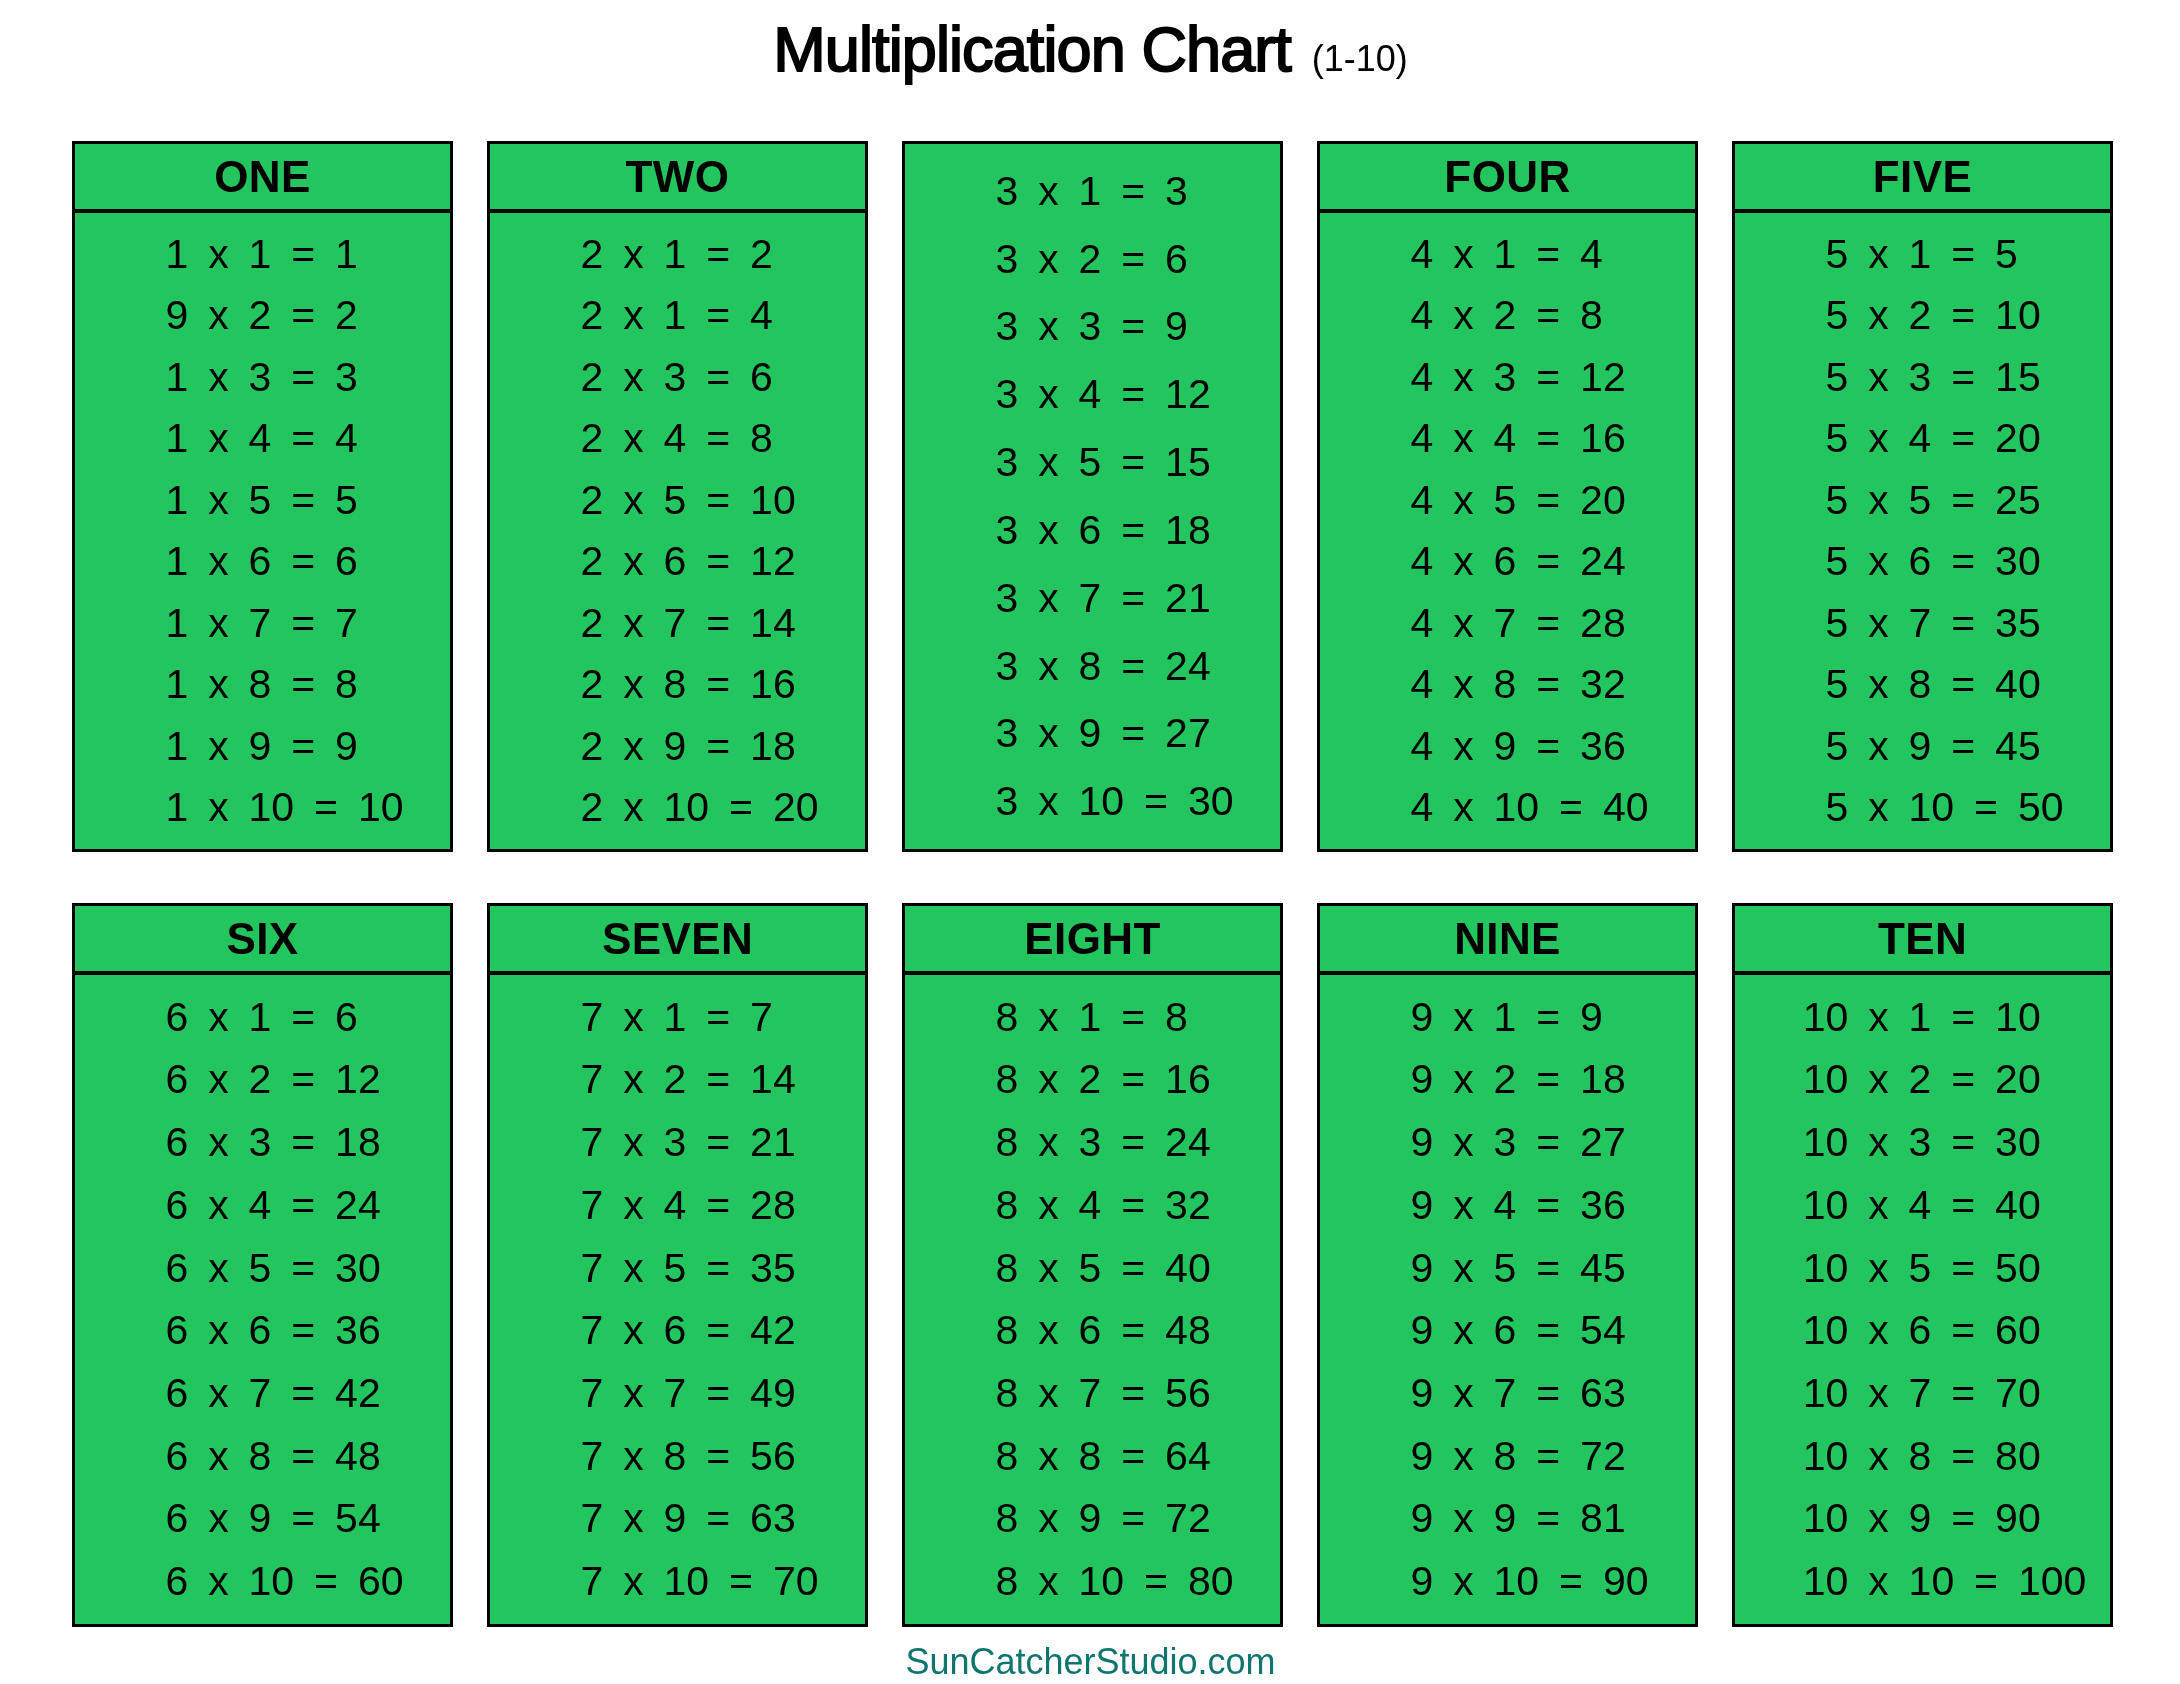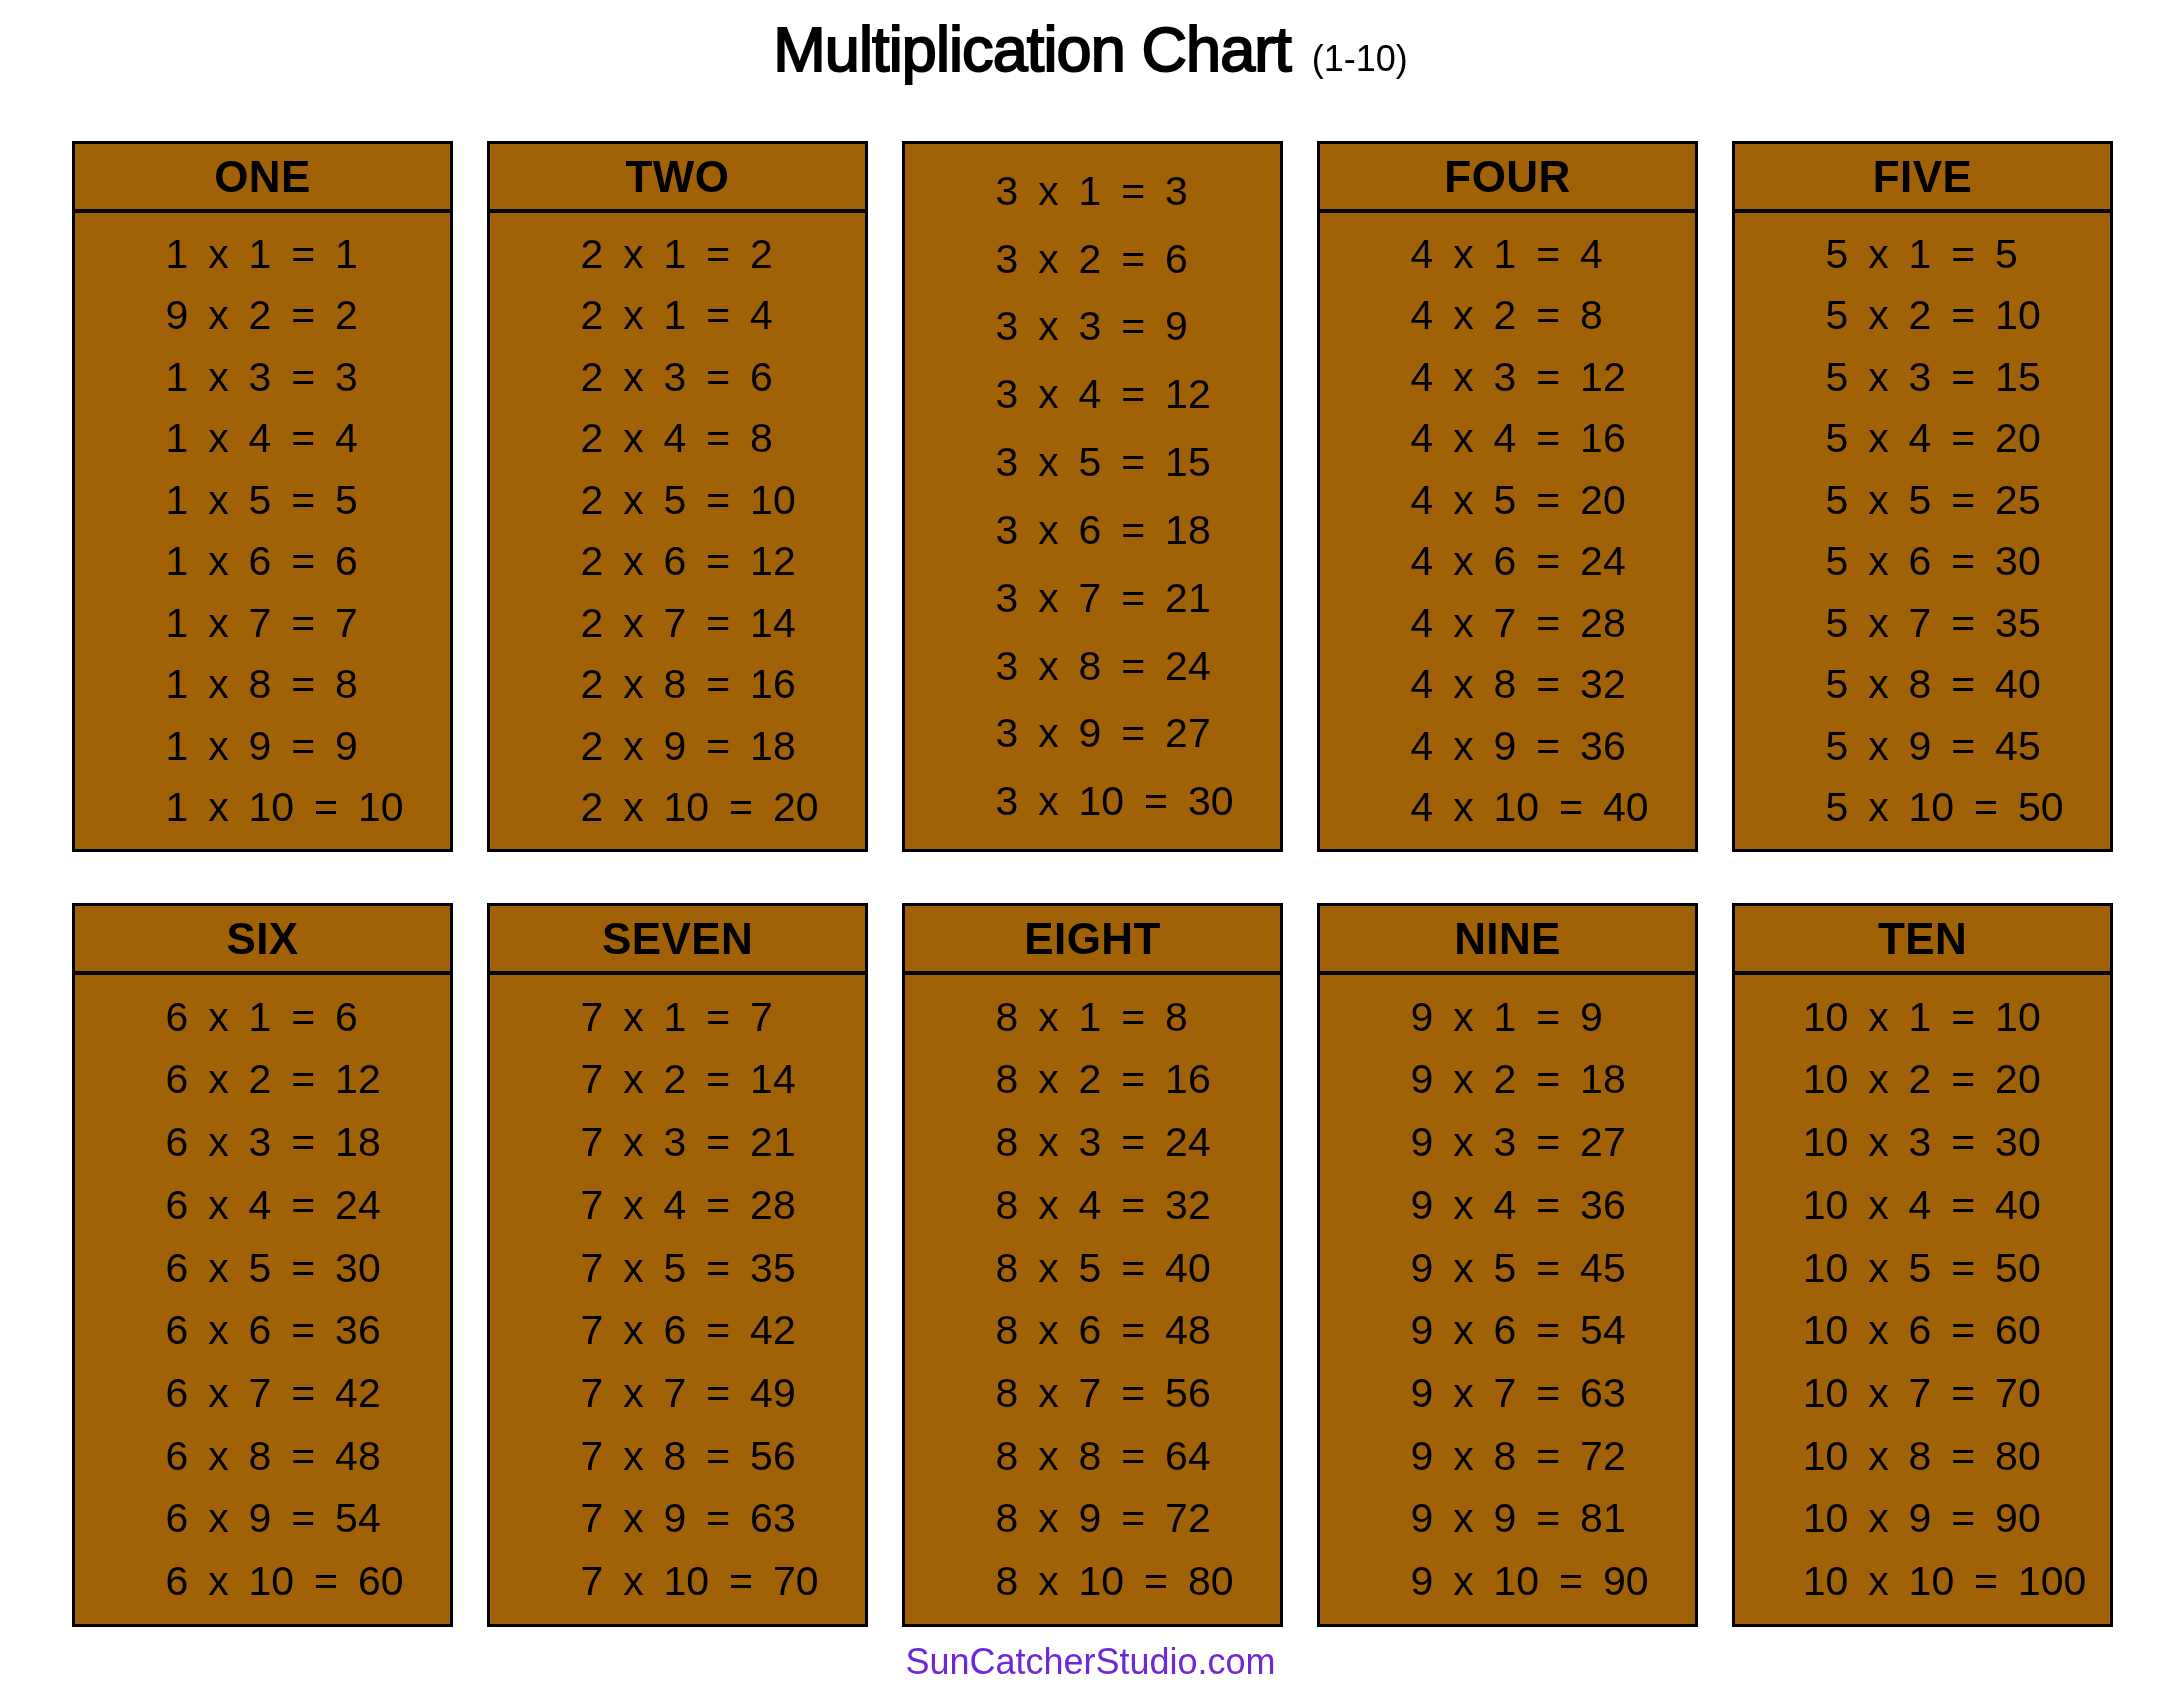--- a/index.html
+++ b/index.html
@@ -32,21 +32,21 @@
   .cards-grid {
     display: grid;
     grid-template-columns: repeat(5, 1fr);
     grid-template-rows: 711px 724px;
     column-gap: 34px;
     row-gap: 51px;
     margin: 49px 68px 0 72px;
   }
   .card {
     border: 3.4px solid #000000;
-    background: #a16207;
+    background: #22c55e;
     display: flex;
     flex-direction: column;
   }
   .card-header {
     height: 69px;
     border-bottom: 4.3px solid #000000;
     display: flex;
     align-items: center;
     justify-content: center;
     font-size: 44px;
@@ -72,21 +72,21 @@
     font-weight: 400;
     word-spacing: 8.5px;
     white-space: nowrap;
     line-height: 1;
   }
   .footer {
     margin-top: 13.6px;
     text-align: center;
     font-size: 36px;
     font-weight: 400;
-    color: #6d28d9;
+    color: #0f766e;
   }
 </style>
 </head>
 <body>
 
 <div class="title-row">
   <span class="title-main">Multiplication Chart</span>
   <span class="title-suffix">(1-10)</span>
 </div>
 

